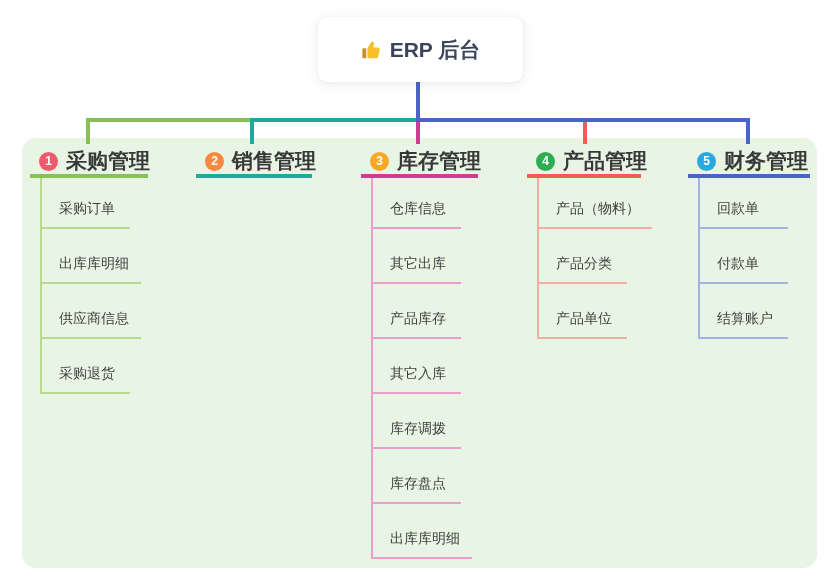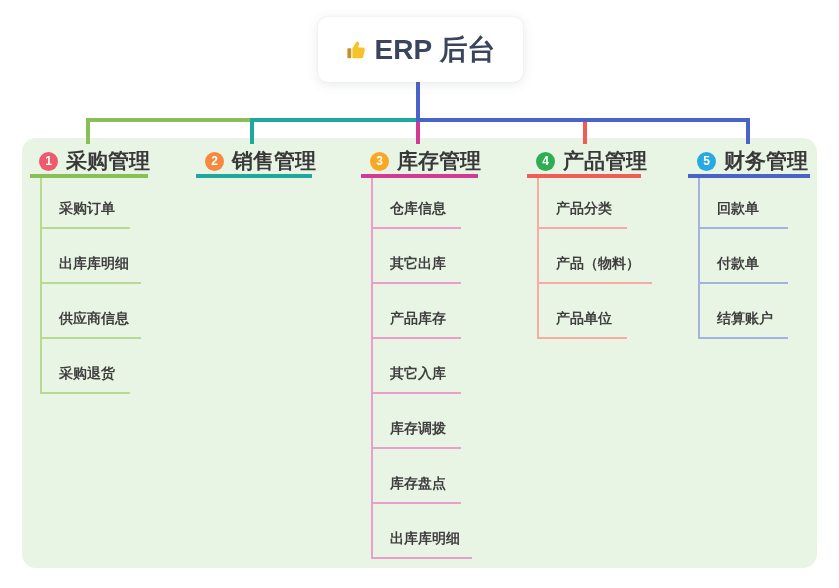--- a/index.html
+++ b/index.html
@@ -13,21 +13,21 @@
     position:absolute; left:22px; top:138px; width:795px; height:430px;
     background:#e9f5e4; border-radius:14px;
   }
 
   
   .root-card {
     position:absolute; left:318px; top:17px; width:205px; height:65px;
     background:#ffffff; border-radius:9px;
     box-shadow:0 2px 12px rgba(60,70,90,0.12), 0 0 1px rgba(60,70,90,0.18);
     display:flex; align-items:center; justify-content:center; gap:7px;
-    font-size:28px; font-weight:600; color:#3a445c;
+    font-size:21px; font-weight:600; color:#3a445c;
   }
   .root-card svg { display:block; }
 
   
   .line { position:absolute; }
   .stem      { left:416px; top:82px;  width:4px;   height:37px; background:#4a63c8; }
   .bus-green { left:86px;  top:118px; width:168px; height:4px;  background:#88c057; }
   .bus-teal  { left:250px; top:118px; width:170px; height:4px;  background:#1fa99c; }
   .bus-blue  { left:416px; top:118px; width:334px; height:4px;  background:#4a63c8; }
   .drop      { width:4px; top:118px; height:26px; }
@@ -48,21 +48,21 @@
   .badge {
     width:19px; height:19px; border-radius:50%; flex:0 0 19px;
     display:flex; align-items:center; justify-content:center;
     color:#ffffff; font-size:12px; font-weight:700;
   }
   .branch-body { margin-left:10px; border-left:2px solid; }
   .child-row {
     box-sizing:border-box; height:55px; min-width:88px; width:fit-content;
     display:flex; align-items:flex-end; padding:0 12px 9px 17px;
     border-bottom:2px solid; white-space:nowrap;
-    font-size:14px; color:#3f3f3f;font-weight:bold;
+    font-size:14px; color:#3f3f3f;
   }
   .child-row:first-child { height:51px; }
 
   
   .b0 { left:30px; }  .b0 .branch-header { width:118px; border-color:#88c057; }
   .b0 .branch-body, .b0 .child-row { border-color:#b7da90; }
   .b0 .badge { background:#ee5a6b; }
 
   .b1 { left:196px; } .b1 .branch-header { width:116px; border-color:#1fa99c; }
   .b1 .branch-body, .b1 .child-row { border-color:#88d1c9; }
@@ -142,22 +142,22 @@
       <div class="child-row">出库库明细</div>
     </div>
   </div>
 
   <div class="branch b3">
     <div class="branch-header">
       <span class="badge">4</span>
       <span class="branch-label">产品管理</span>
     </div>
     <div class="branch-body">
+      <div class="child-row">产品（物料）</div>
       <div class="child-row">产品分类</div>
-      <div class="child-row">产品（物料）</div>
       <div class="child-row">产品单位</div>
     </div>
   </div>
 
   <div class="branch b4">
     <div class="branch-header">
       <span class="badge">5</span>
       <span class="branch-label">财务管理</span>
     </div>
     <div class="branch-body">

